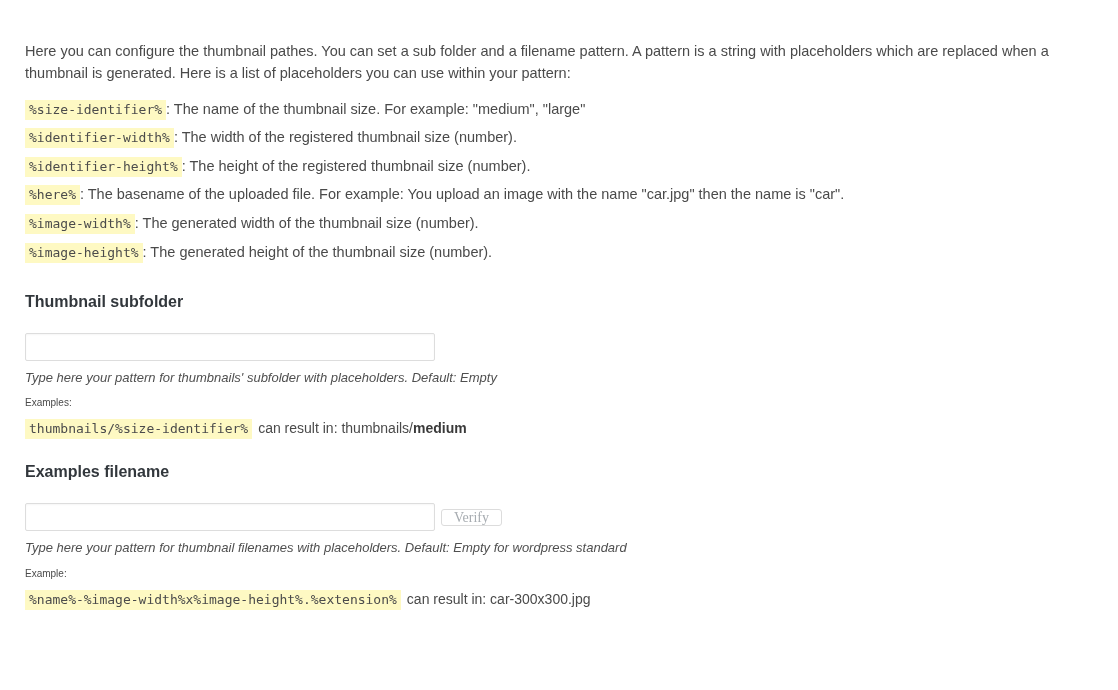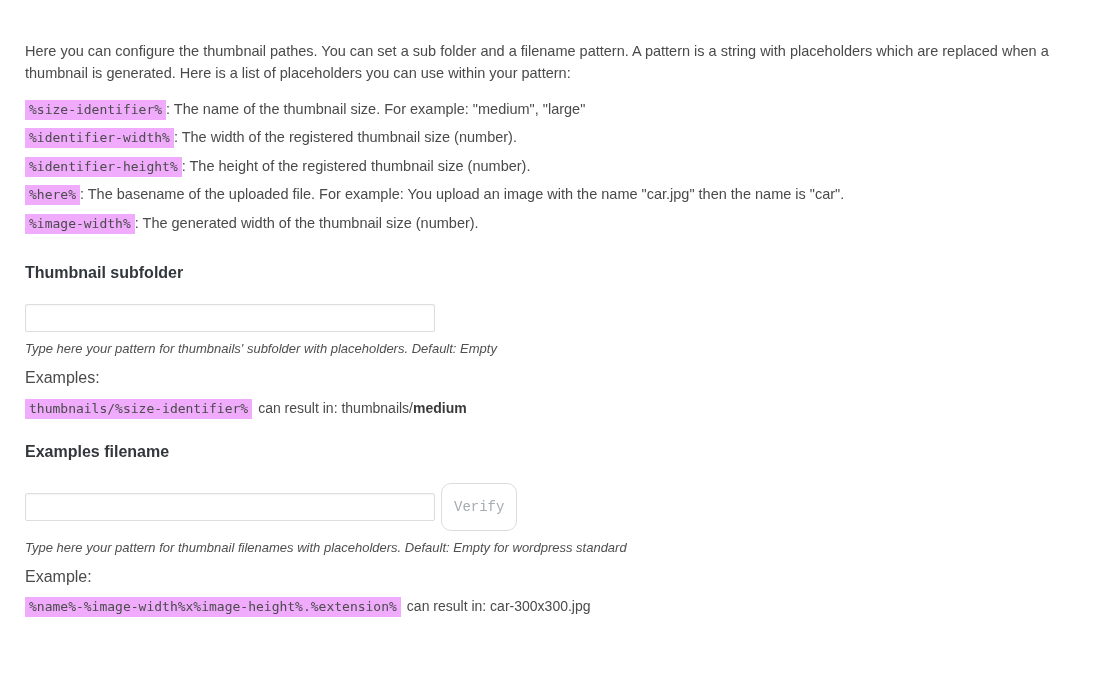--- a/index.html
+++ b/index.html
@@ -33,21 +33,21 @@
   }
   .ph-item {
     margin: 0 0 7.5px 0;
     line-height: 1.45;
     font-size: 14.5px;
     color: #4a4a4a;
     white-space: nowrap;
   }
   code, .code {
     font-family: "DejaVu Sans Mono", "Liberation Mono", monospace;
-    background: #f0abfc;
+    background: #fef9c3;
     color: #4b4b4b;
     font-size: 13px;
     padding: 2px 4px 3px 4px;
     border-radius: 0;
     white-space: pre;
   }
   .desc-after {
     color: #4a4a4a;
   }
   h3.section-title {
@@ -72,40 +72,40 @@
     border-radius: 2px;
     background: #ffffff;
     box-shadow: inset 0 1px 2px rgba(0,0,0,0.04);
     padding: 3px 8px;
     font-family: "Liberation Sans", sans-serif;
     font-size: 14px;
     color: #32373c;
     outline: none;
   }
   button.verify-btn {
-    height: 48px;
+    height: 17px;
     padding: 0 12px;
     box-sizing: border-box;
     background: #ffffff;
     border: 1px solid #dcdcdc;
-    border-radius: 10px;
+    border-radius: 3px;
     color: #a7acb1;
-    font-family: Liberation Mono, monospace;
+    font-family: Liberation Serif, serif;
     font-size: 14px;
     cursor: default;
   }
   p.hint {
     font-style: italic;
     font-size: 13px;
     color: #4f4f4f;
     margin: 0 0 10px 0;
     line-height: 1.3;
   }
   p.examples-label {
-    font-size: 16px;
+    font-size: 10px;
     color: #4a4a4a;
     margin: 0 0 9px 0;
     line-height: 1.3;
   }
   .example-row {
     margin: 0 0 8px 0;
     line-height: 1.5;
     font-size: 14px;
     color: #4a4a4a;
     white-space: nowrap;
@@ -136,20 +136,23 @@
     </li>
     <li class="ph-item">
       <code class="code">%identifier-height%</code><span class="desc-after">: The height of the registered thumbnail size (number).</span>
     </li>
     <li class="ph-item">
       <code class="code">%here%</code><span class="desc-after">: The basename of the uploaded file. For example: You upload an image with the name "car.jpg" then the name is "car".</span>
     </li>
     <li class="ph-item">
       <code class="code">%image-width%</code><span class="desc-after">: The generated width of the thumbnail size (number).</span>
     </li>
+    <li class="ph-item">
+      <code class="code">%image-height%</code><span class="desc-after">: The generated height of the thumbnail size (number).</span>
+    </li>
   </ul>
 
   <div class="block-subfolder">
     <h3 class="section-title">Thumbnail subfolder</h3>
 
     <div class="field-row">
       <input class="text-input" type="text" placeholder="" style="">
     </div>
 
     <p class="hint">Type here your pattern for thumbnails' subfolder with placeholders. Default: Empty</p>

